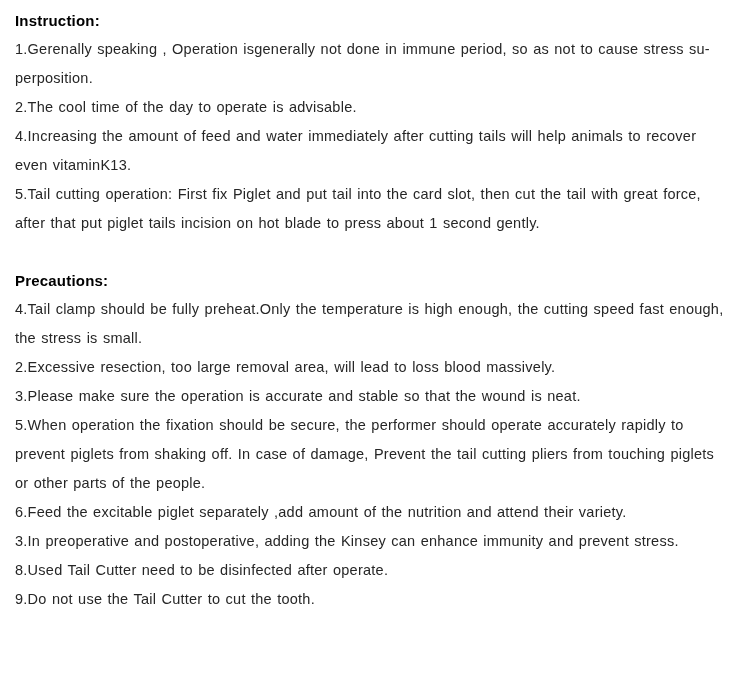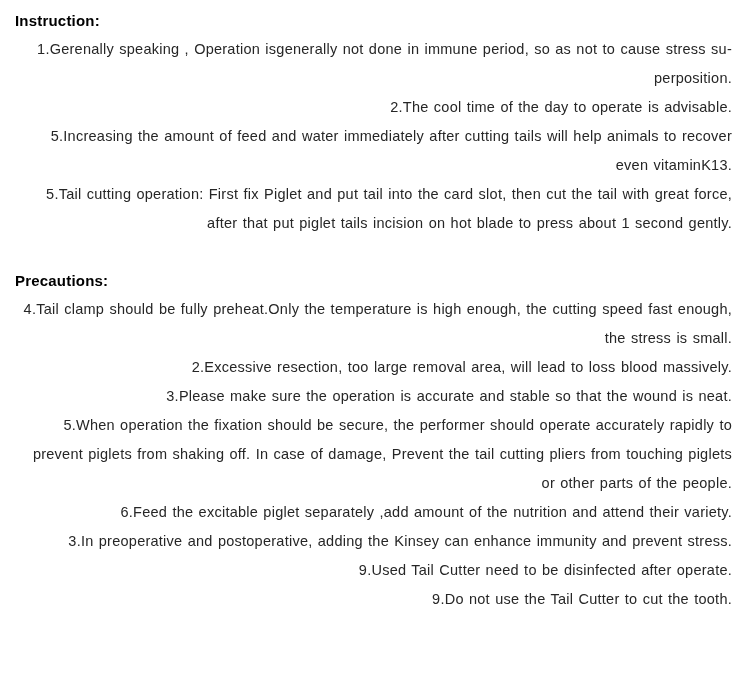--- a/index.html
+++ b/index.html
@@ -30,46 +30,45 @@
       letter-spacing: 0.2px;
     }
     .item {
       font-size: 14.5px;
       font-weight: 400;
       color: #262626;
       margin: 0;
       line-height: 29px;
       letter-spacing: 0.25px;
       word-spacing: 1px;
-      text-align: right;
     }
     .section-gap {
       height: 28px;
     }
   </style>
 </head>
 <body>
 
 <div class="doc">
 
   <div class="section">
     <h2 class="section-heading">Instruction:</h2>
     <p class="item">1.Gerenally speaking , Operation isgenerally not done in immune period, so as not to cause stress su-perposition.</p>
     <p class="item">2.The cool time of the day to operate is advisable.</p>
-    <p class="item">5.Increasing the amount of feed and water immediately after cutting tails will help animals to recover even vitaminK13.</p>
+    <p class="item">4.Increasing the amount of feed and water immediately after cutting tails will help animals to recover even vitaminK13.</p>
     <p class="item">5.Tail cutting operation: First fix Piglet and put tail into the card slot, then cut the tail with great force, after that put piglet tails incision on hot blade to press about 1 second gently.</p>
   </div>
 
   <div class="section-gap"></div>
 
   <div class="section">
     <h2 class="section-heading">Precautions:</h2>
     <p class="item">4.Tail clamp should be fully preheat.Only the temperature is high enough, the cutting speed fast enough, the stress is small.</p>
     <p class="item">2.Excessive resection, too large removal area, will lead to loss blood massively.</p>
     <p class="item">3.Please make sure the operation is accurate and stable so that the wound is neat.</p>
     <p class="item">5.When operation the fixation should be secure, the performer should operate accurately rapidly to prevent piglets from shaking off. In case of damage, Prevent the tail cutting pliers from touching piglets or other parts of the people.</p>
     <p class="item">6.Feed the excitable piglet separately ,add amount of the nutrition and  attend their variety.</p>
     <p class="item">3.In preoperative and postoperative, adding the Kinsey can enhance immunity and prevent stress.</p>
-    <p class="item">9.Used Tail Cutter need to be disinfected after operate.</p>
+    <p class="item">8.Used Tail Cutter need to be disinfected after operate.</p>
     <p class="item">9.Do not  use the Tail Cutter to cut the tooth.</p>
   </div>
 
 </div>
 
 </body></html>

